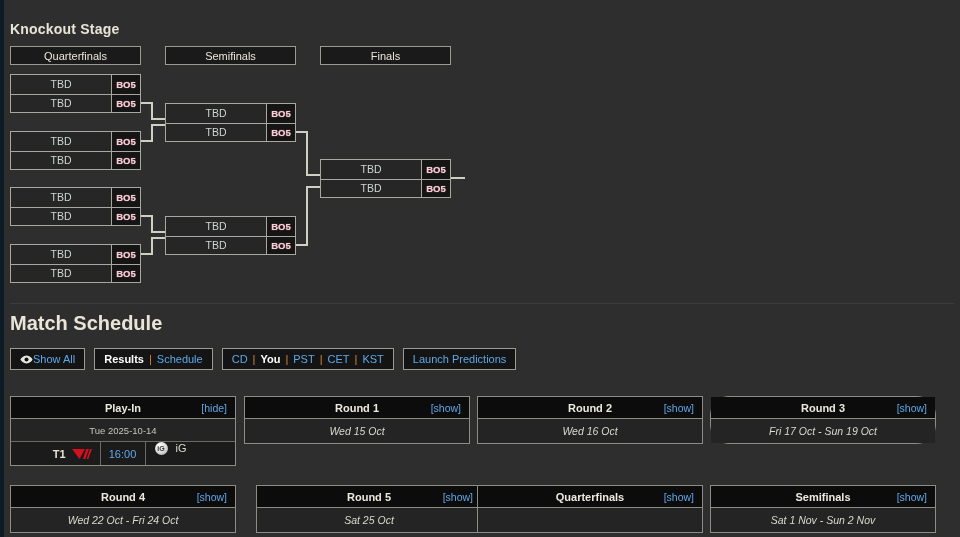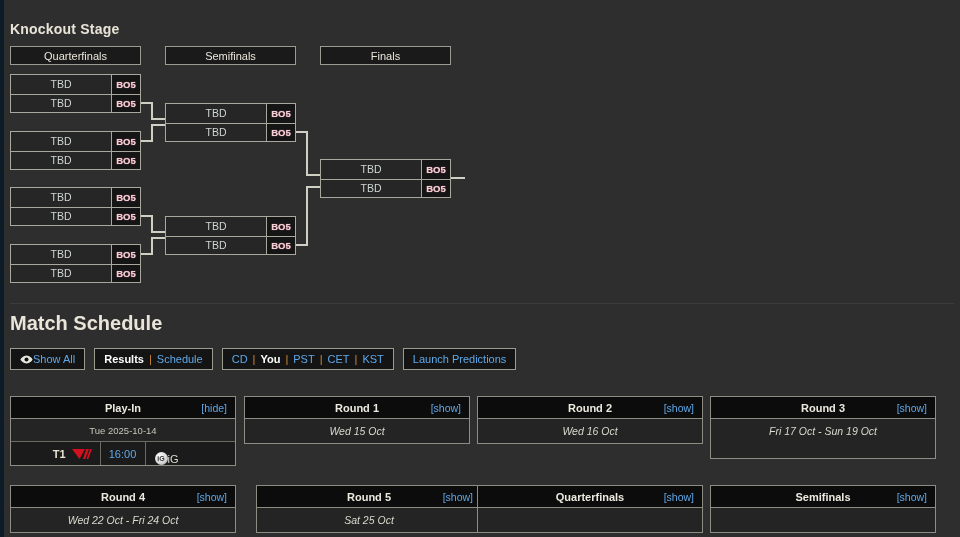--- a/index.html
+++ b/index.html
@@ -129,22 +129,22 @@
   .g-left{
     flex:1;display:flex;align-items:center;justify-content:flex-end;
     gap:6px;padding-right:8px;font-size:11px;color:#e8e2cf;font-weight:bold;
   }
   .g-time{
     width:44px;display:flex;align-items:center;justify-content:center;
     font-size:11px;color:#5fa8e8;
     border-left:1px solid #6a6a62;border-right:1px solid #6a6a62;
   }
   .g-right{
-    flex:1;display:flex;align-items:flex-end;justify-content:flex-start;
-    padding-left:9px;font-size:11px;color:#dcdcd2;
+    flex:1;display:flex;align-items:flex-start;justify-content:flex-start;
+    gap:8px;padding-left:9px;font-size:11px;color:#dcdcd2;
   }
   .logo-t1{width:20px;height:12px;display:block;}
   .logo-ig{
     width:13px;height:13px;border-radius:50%;
     background:radial-gradient(circle at 35% 30%, #ffffff 0%, #d8d8d8 55%, #9a9a9a 100%);
     display:flex;align-items:center;justify-content:center;
     font-size:7px;color:#333;font-weight:bold;
   }
 </style>
 </head>
@@ -336,21 +336,21 @@
   </div>
 
   <div class="card" style="left:473px;top:387px;width:226px;height:48px;">
     <div class="card-head">
       <span class="ttl">Round 2</span>
       <span class="tog">[show]</span>
     </div>
     <div class="card-date">Wed 16 Oct</div>
   </div>
 
-  <div class="card" style="left:706px;top:387px;width:226px;height:63px;">
+  <div class="card" style="left:706px;top:387px;width:226px;height:48px;border-radius:19px;">
     <div class="card-head">
       <span class="ttl">Round 3</span>
       <span class="tog">[show]</span>
     </div>
     <div class="card-date">Fri 17 Oct - Sun 19 Oct</div>
   </div>
 
   <div class="card" style="left:6px;top:476px;width:226px;height:48px;">
     <div class="card-head">
       <span class="ttl">Round 4</span>
@@ -372,15 +372,16 @@
       <span class="ttl">Quarterfinals</span>
       <span class="tog">[show]</span>
     </div>
   </div>
 
   <div class="card" style="left:706px;top:476px;width:226px;height:48px;">
     <div class="card-head">
       <span class="ttl">Semifinals</span>
       <span class="tog">[show]</span>
     </div>
+    <div class="card-date">Sat 1 Nov - Sun 2 Nov</div>
   </div>
 
 </div>
 
 </body></html>

